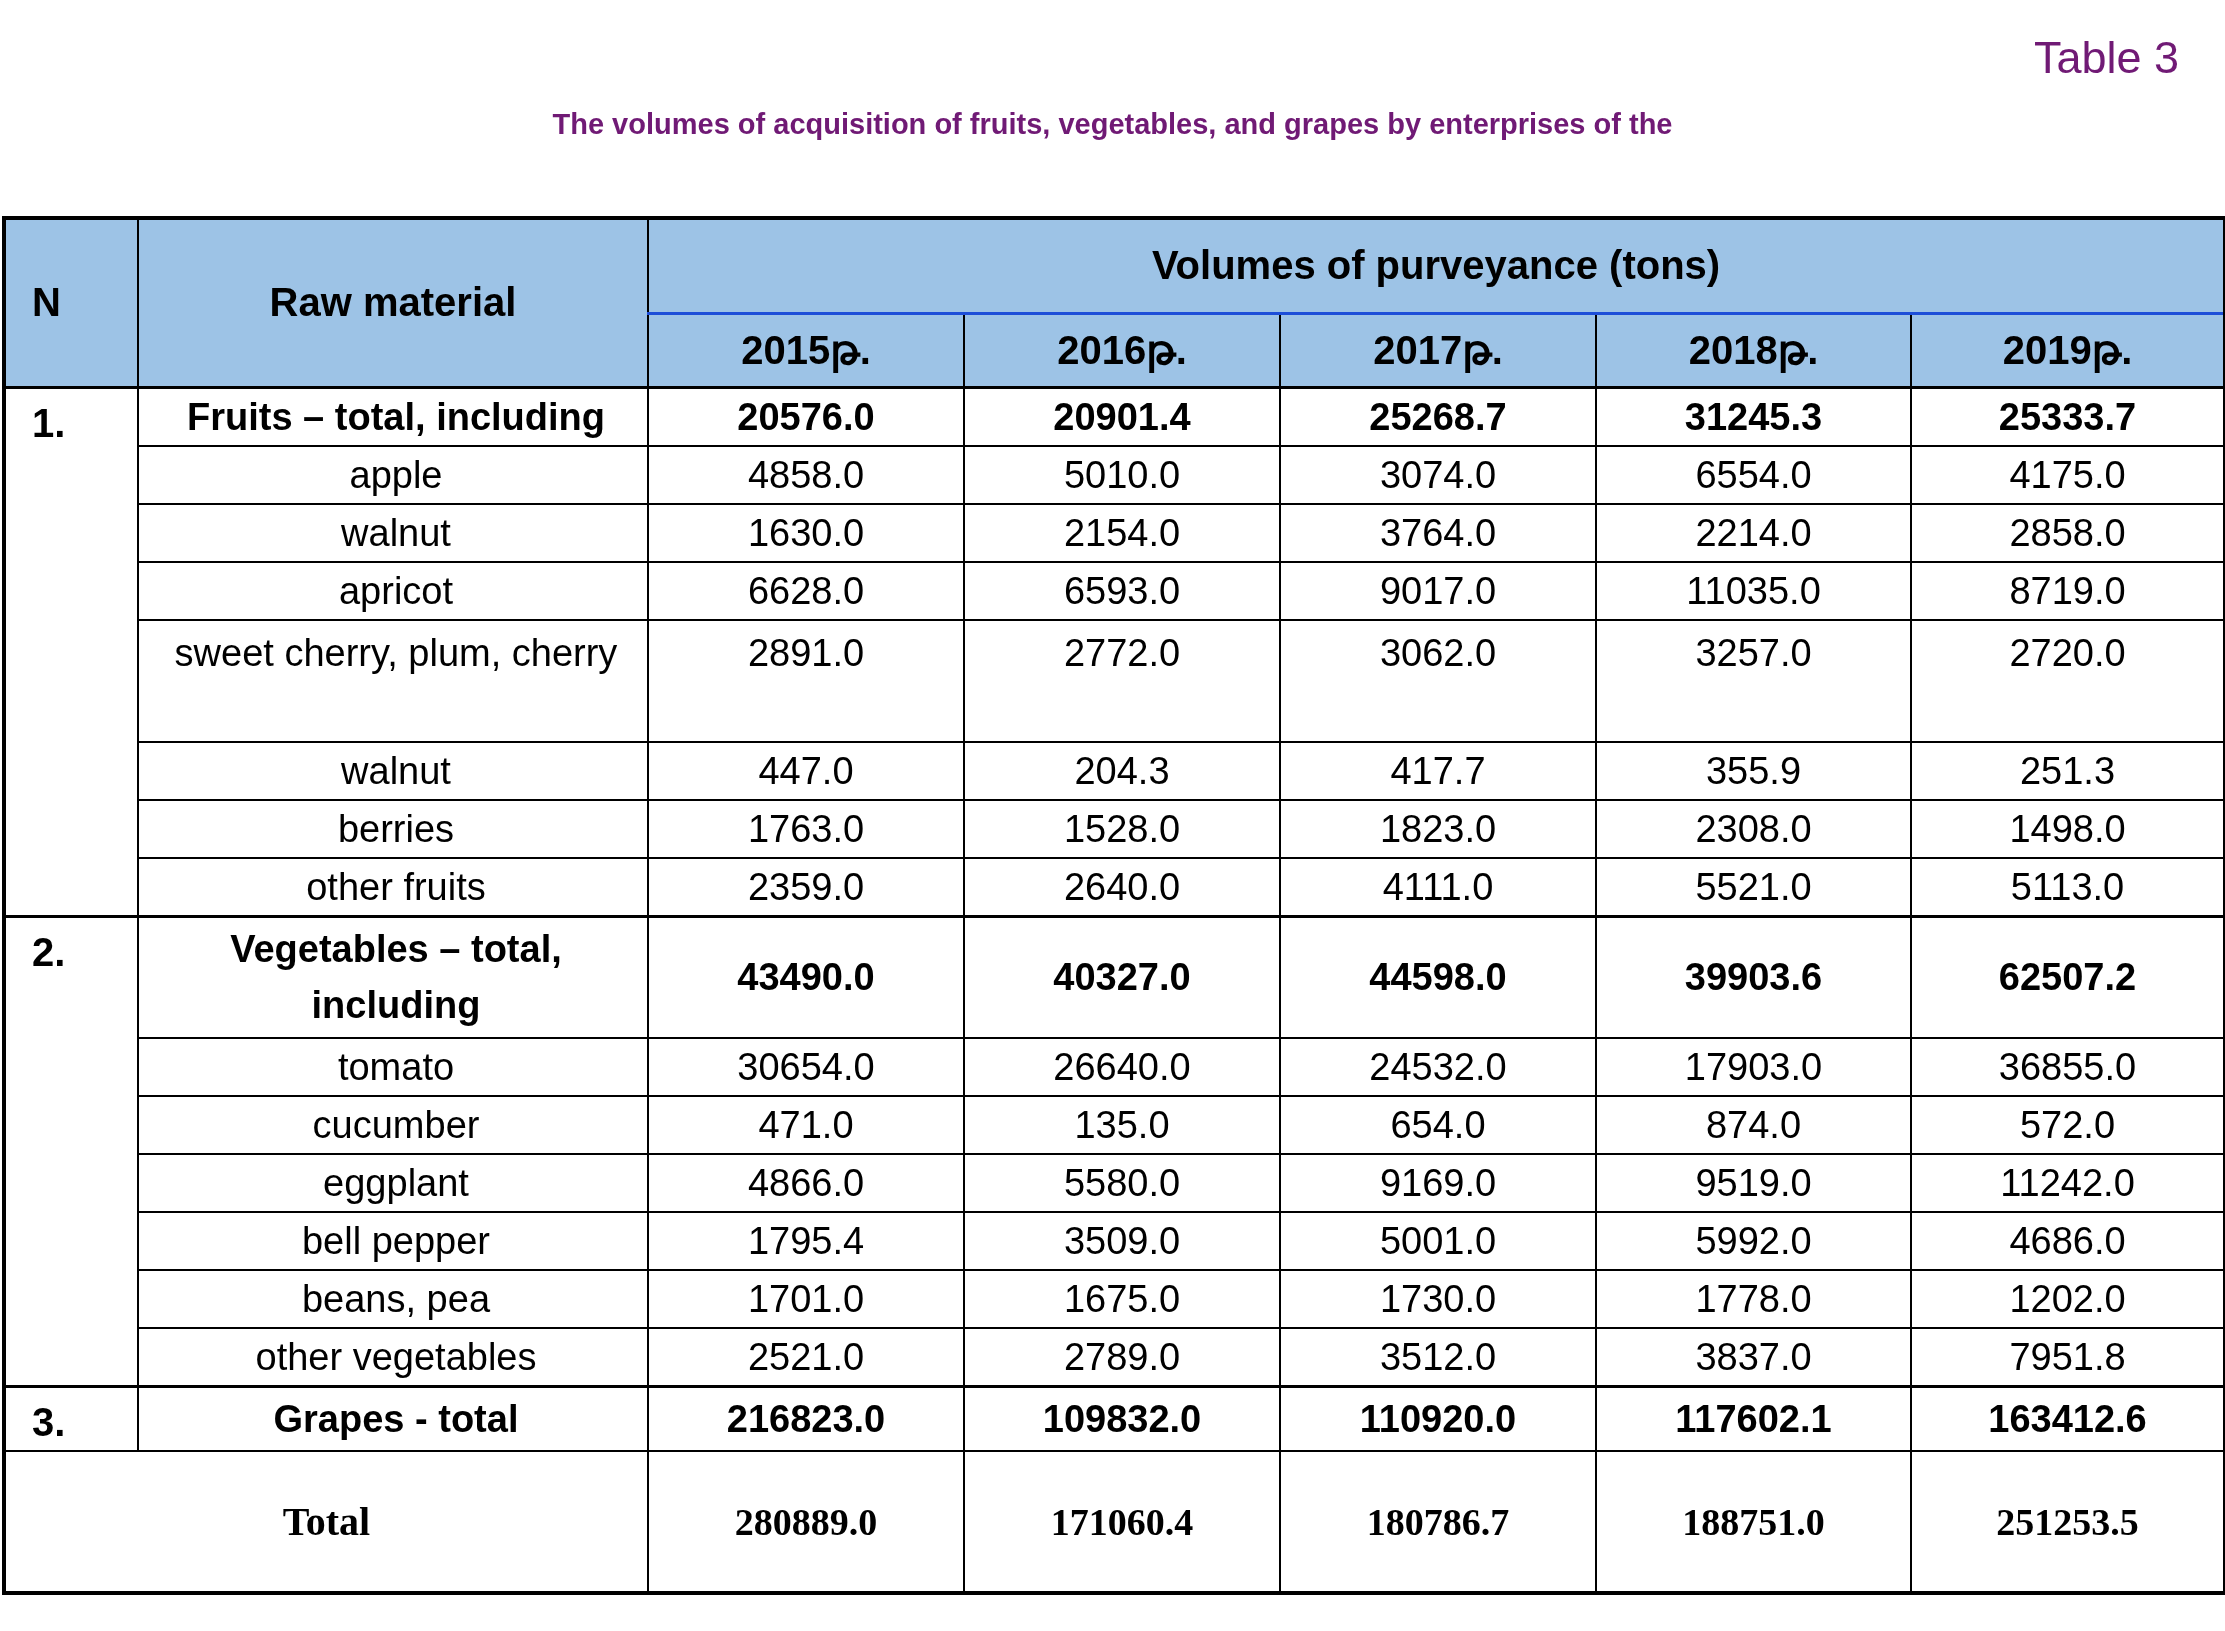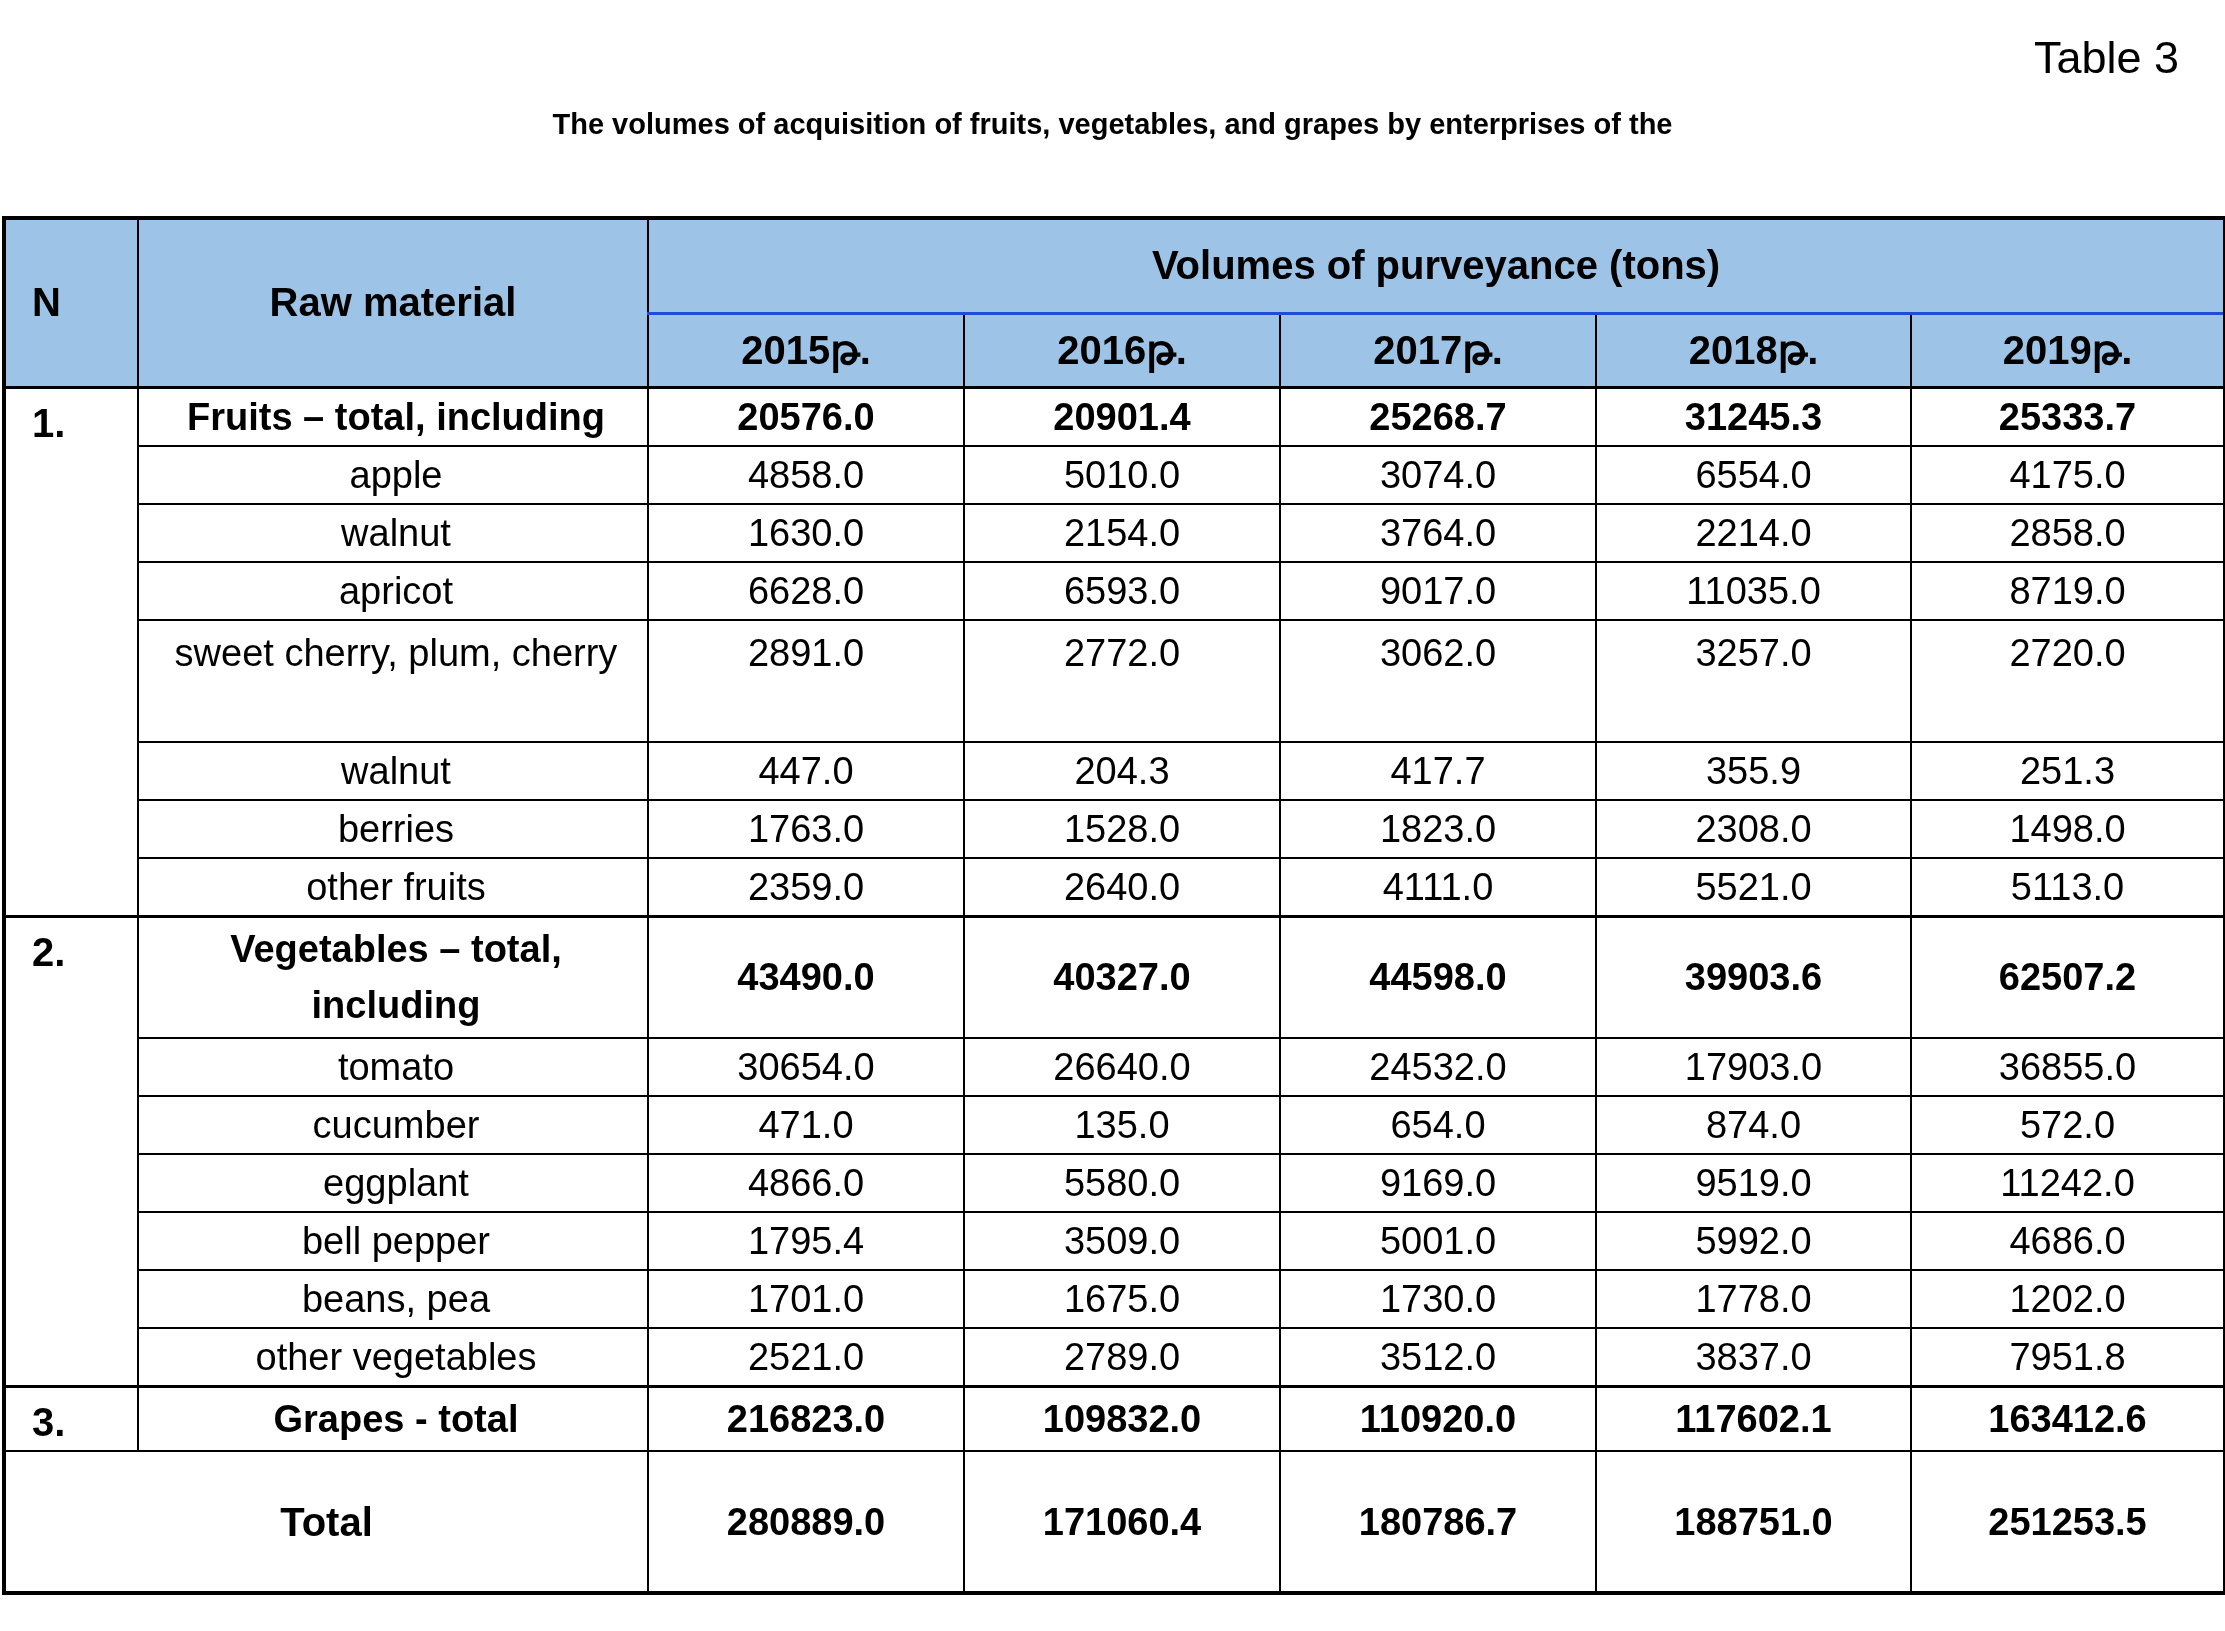--- a/index.html
+++ b/index.html
@@ -7,21 +7,21 @@
     width:2225px;height:1631px;background:#ffffff;overflow:hidden;
     font-family:"Liberation Sans",sans-serif;color:#000;
   }
   .caption{
     text-align:right;font-size:45px;line-height:67px;font-weight:400;
     padding:24px 46px 0 0;
   }
   .doc-title{
     text-align:center;font-size:29px;line-height:67px;font-weight:700;
   }
-  .blue{color:#000000;}
+  .blue{color:#701a75;}
   table.main{
     border-collapse:collapse;table-layout:fixed;
     width:2221px;margin:58px 0 0 2px;
     border:4px solid #000;
   }
   .main th,.main td{border:2px solid #000;overflow:hidden;}
   .main th{
     background:#9DC3E6;font-weight:700;font-size:40px;
     text-align:center;vertical-align:middle;padding:0;
   }
@@ -34,21 +34,21 @@
     padding:6px 0 0 26px;text-align:left;
   }
   td.label{text-align:center;padding-left:20px;padding-right:14px;}
   td.num{text-align:center;}
   .b{font-weight:700;}
   td.vtop{vertical-align:top;padding-top:4px;}
   tr.r{height:58px;}
   tr.rtall{height:122px;}
   tr.h1{height:95px;}
   tr.h2{height:74px;}
-  tr.rtotal{height:142px;}
+  tr.rtotal{height:142px;font-family:Liberation Serif, serif;}
   td.total-label{text-align:center;font-weight:700;font-size:40px;}
 </style>
 </head>
 <body>
 
 <div class="page">
 
   <div class="caption blue">Table 3</div>
   <div class="doc-title blue">The volumes of acquisition of fruits, vegetables, and grapes by enterprises of the</div>
 

